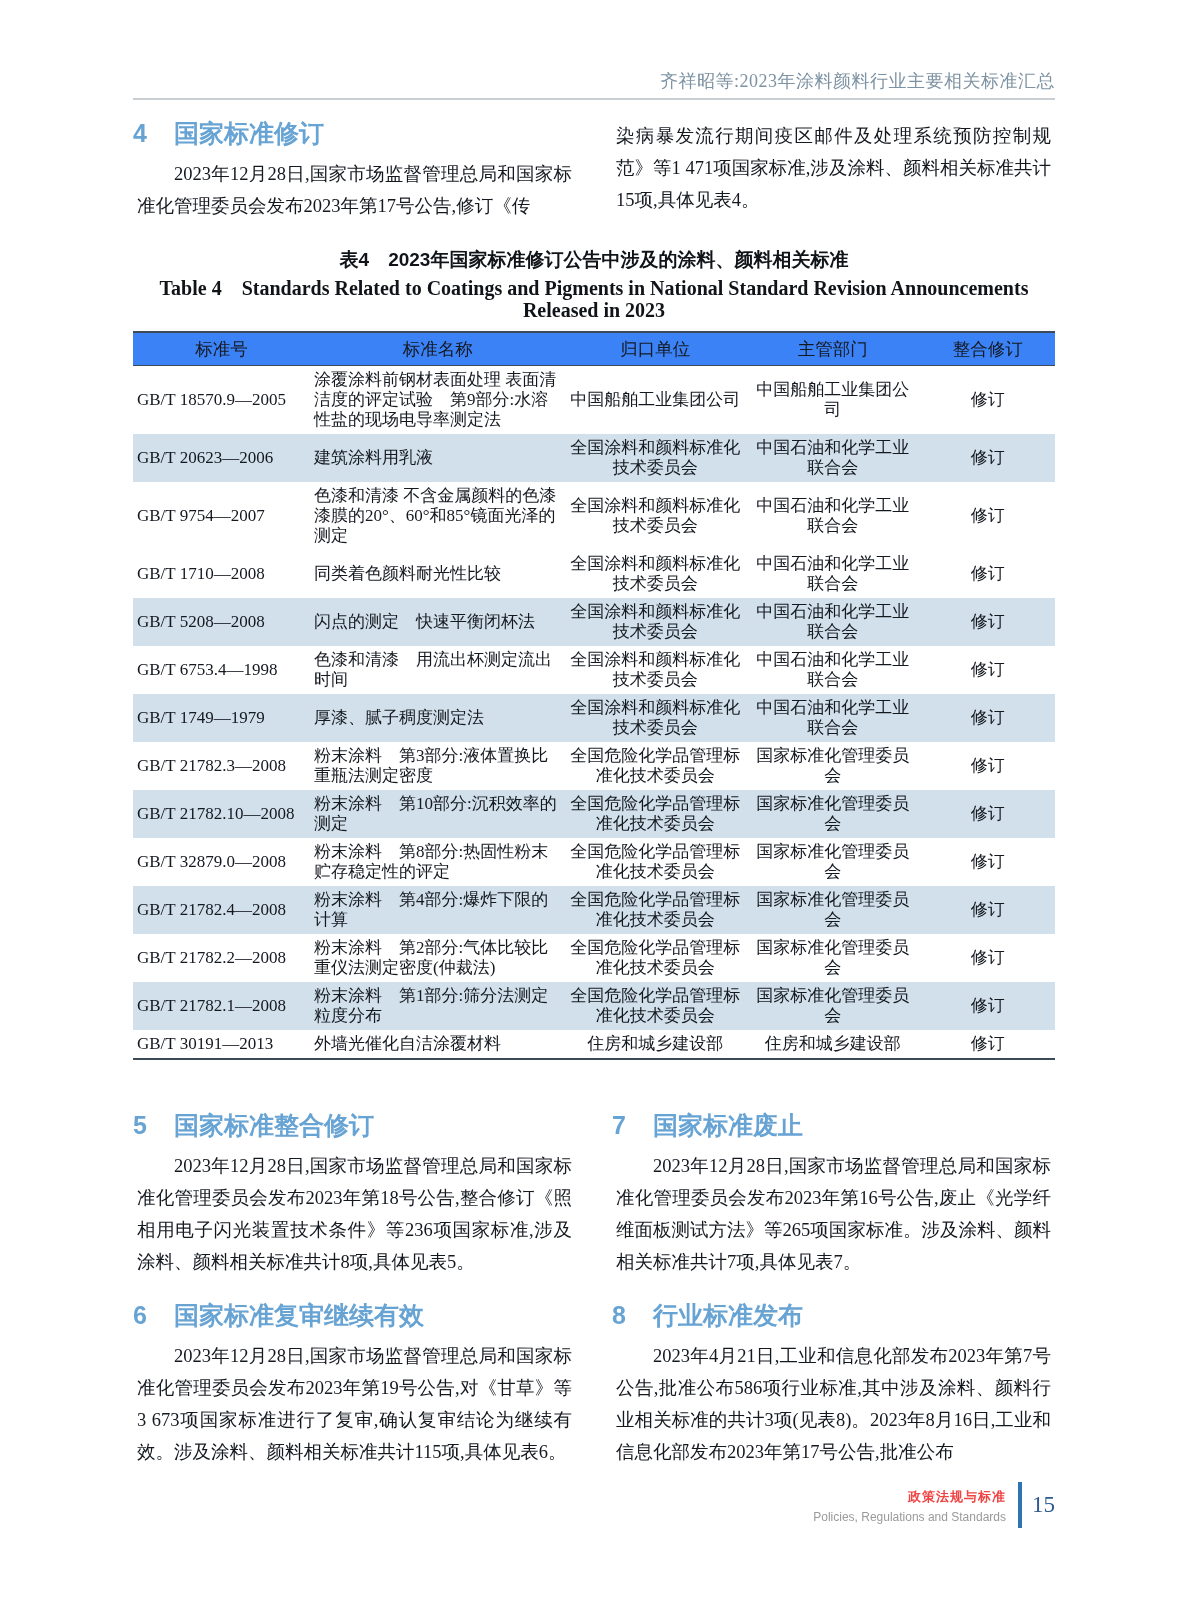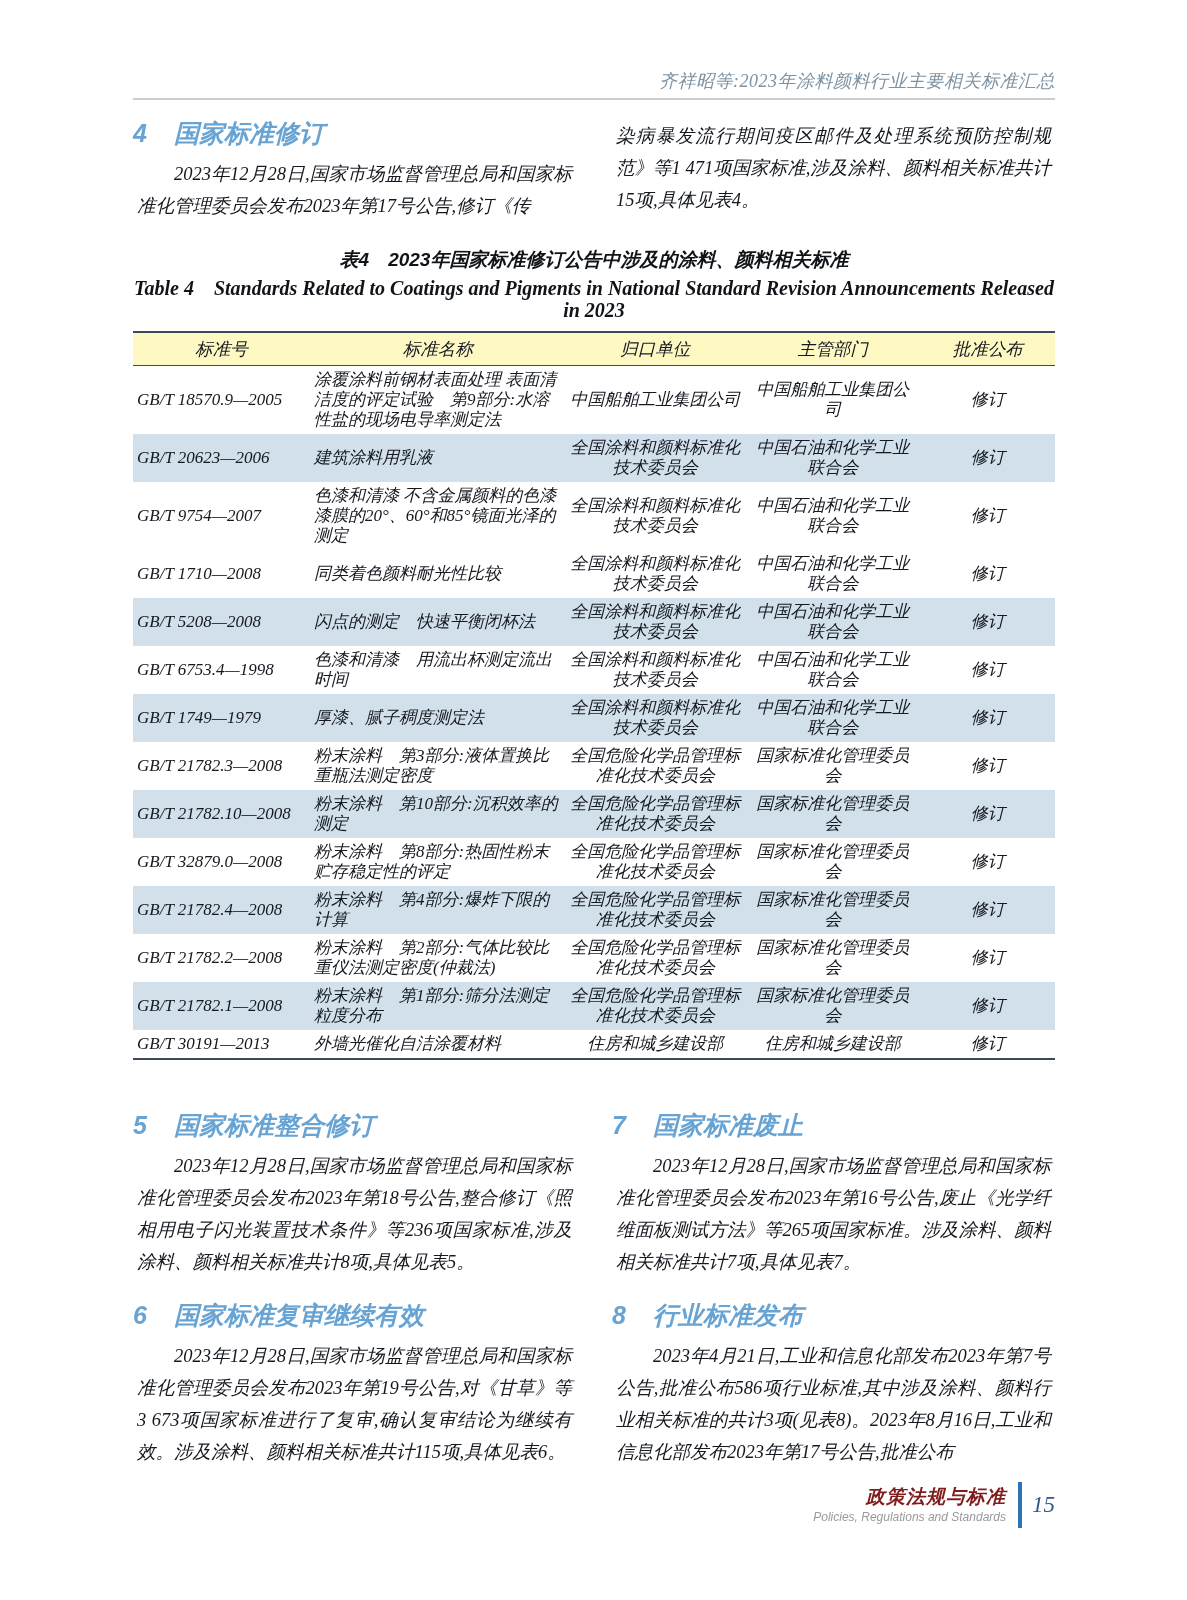--- a/index.html
+++ b/index.html
@@ -1,21 +1,21 @@
 <!DOCTYPE html>
 <html><head>
 <meta charset="utf-8">
 <style>
   html,body{margin:0;padding:0;}
   body{
     width:1187px;height:1600px;background:#ffffff;overflow:hidden;
     font-family:"Liberation Serif","DejaVu Serif",serif;
     color:#14181f;box-sizing:border-box;
   }
-  .page{padding:70px 132px 0 133px;box-sizing:border-box;height:1460px;position:relative;font-style:italic;}
+  .page{padding:70px 132px 0 133px;box-sizing:border-box;height:1460px;position:relative;}
 
   
   .running-head{
     text-align:right;font-size:18px;color:#7d92a2;letter-spacing:.5px;line-height:22px;
   }
   .head-rule{border:none;border-top:2px solid #c9ced3;margin:6px 0 0 0;}
 
   
   .cols{display:flex;gap:36px;margin-top:16px;}
   .col{width:443px;}
@@ -39,21 +39,21 @@
     font-weight:bold;font-size:19px;color:#101418;line-height:24px;
   }
   .caption-en{
     text-align:center;font-weight:bold;font-size:20px;color:#101418;
     margin-top:5px;line-height:22px;
   }
 
   
   table.std{width:100%;border-collapse:collapse;margin-top:10px;font-size:17px;line-height:20px;}
   table.std th{
-    background:#fef9c3;font-weight:normal;font-size:17.5px;
+    background:#3b82f6;font-weight:normal;font-size:17.5px;
     border-top:2px solid #3d4a5a;border-bottom:1px solid #3d4a5a;
     padding:6px 2px;
   }
   table.std td{padding:4px 4px;vertical-align:middle;}
   table.std tr.shaded td{background:#d2e0eb;}
   table.std tr:last-child td{border-bottom:2px solid #3d4a5a;}
   td.c0{text-align:left;padding-left:5px;white-space:nowrap;}
   td.c1{text-align:left;}
   td.c2,td.c3,td.c4{text-align:center;}
 
@@ -63,21 +63,21 @@
   .bottom .sec{margin-bottom:16px;}
 
   
   .footer{
     position:absolute;right:132px;top:1482px;
     display:flex;align-items:center;
   }
   .footer .txt{text-align:right;}
   .footer .cn{
     font-family:"Liberation Sans","DejaVu Sans",sans-serif;
-    font-weight:bold;font-size:19px;color:#7f1d1d;line-height:22px;letter-spacing:1px;
+    font-weight:bold;font-size:13px;color:#ef4444;line-height:22px;letter-spacing:1px;
   }
   .footer .en{
     font-family:"Liberation Sans","DejaVu Sans",sans-serif;
     font-size:12px;color:#9a9a9a;line-height:15px;margin-top:2px;
   }
   .footer .bar{width:4px;height:46px;background:#2e74b5;margin:0 10px 0 12px;}
   .footer .pg{font-size:23px;color:#2f5a8f;line-height:46px;}
 </style>
 </head>
 <body>
@@ -110,21 +110,21 @@
         <col style="width:19.5%">
         <col style="width:19%">
         <col style="width:14.6%">
     </colgroup>
     <thead>
       <tr>
         <th>标准号</th>
         <th>标准名称</th>
         <th>归口单位</th>
         <th>主管部门</th>
-        <th>批准公布</th>
+        <th>整合修订</th>
       </tr>
     </thead>
     <tbody id="table-body">
         <tr>
           <td class="c0">GB/T 18570.9—2005</td>
           <td class="c1">涂覆涂料前钢材表面处理 表面清洁度的评定试验　第9部分:水溶性盐的现场电导率测定法</td>
           <td class="c2">中国船舶工业集团公司</td>
           <td class="c3">中国船舶工业集团公司</td>
           <td class="c4">修订</td>
         </tr>

